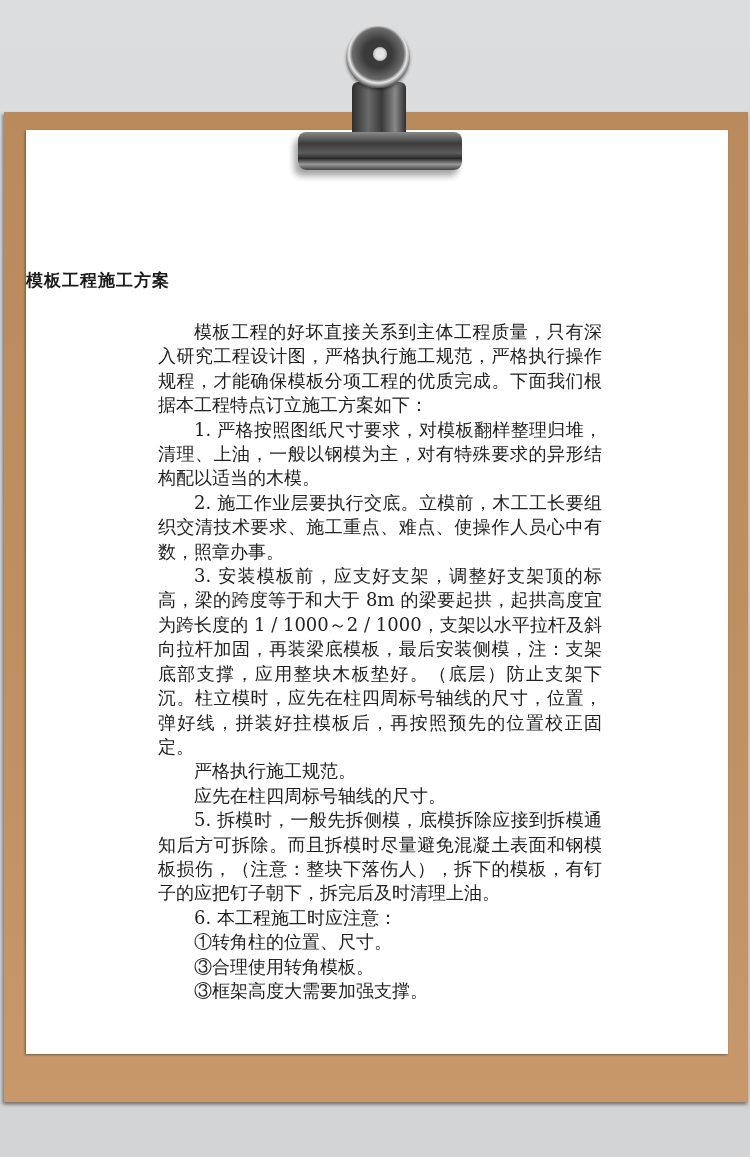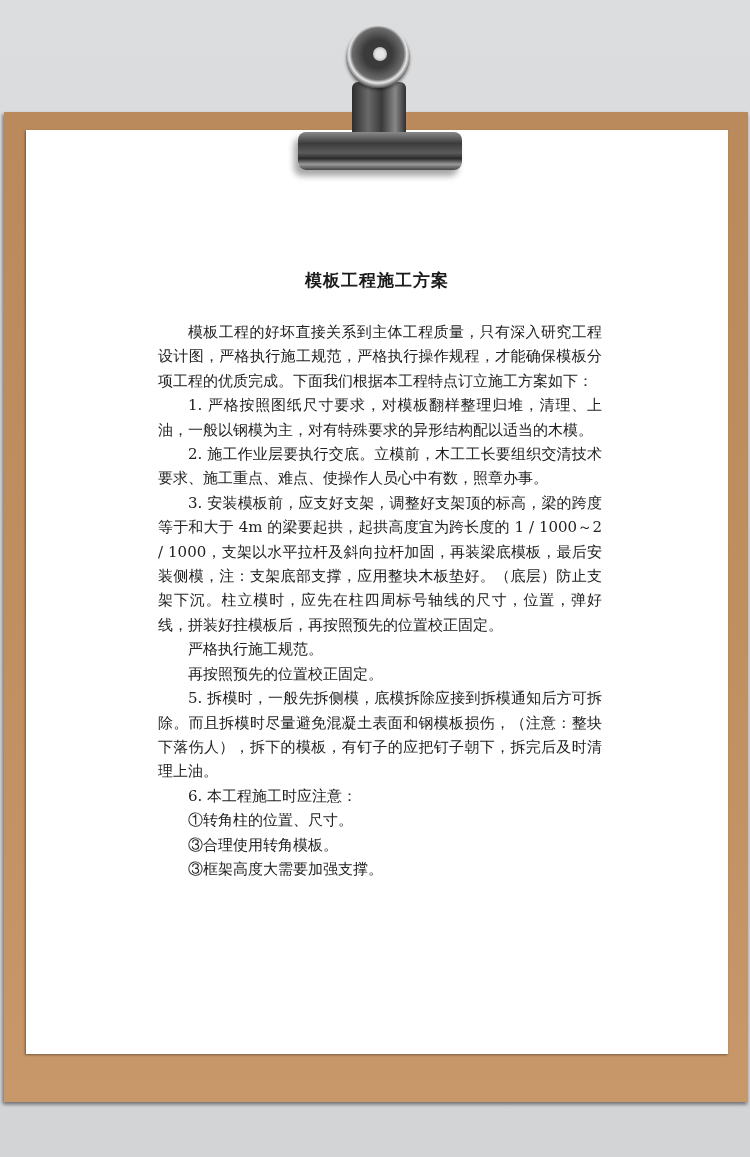--- a/index.html
+++ b/index.html
@@ -13,26 +13,26 @@
     background: linear-gradient(180deg, #bb8a5c 0%, #c08f60 50%, #c8976a 100%);
     box-shadow: -2px 2px 3px rgba(60,60,60,0.45), 0 3px 3px rgba(80,80,80,0.35);
   }
   .paper {
     position: absolute; left: 26px; top: 130px; width: 702px; height: 924px;
     background: #ffffff;
     box-shadow: -1px 1px 2px rgba(40,30,20,0.5);
   }
   .title {
     position: absolute; left: 0; width: 702px; top: 139px;
-    text-align: center; font-size: 17px; font-weight: bold; color: #1a1a1a;
+    text-align: left; font-size: 17px; font-weight: bold; color: #1a1a1a;
     letter-spacing: 1px;
   }
   .body-text {
     position: absolute; left: 132px; top: 190px; width: 444px;
-    font-size: 15px; line-height: 24.4px; color: #222;
+    font-size: 18px; line-height: 24.4px; color: #222;
     text-align: justify;
   }
   .body-text p { margin: 0; }
   .indent { text-indent: 2em; }
 
   
   .clip { position: absolute; left: 296px; top: 24px; width: 170px; height: 146px; }
   .ring-outer {
     position: absolute; left: 50px; top: 2px; width: 64px; height: 62px; border-radius: 50%;
     background: radial-gradient(circle at 50% 45%, #3a3a3a 30%, #6c6c6c 55%, #e8e8e8 62%, #5a5a5a 72%, #bdbdbd 85%, #444 100%);
@@ -58,23 +58,23 @@
 <body>
 
 <div class="board"></div>
 
 <div class="paper">
   <div class="title">模板工程施工方案</div>
   <div class="body-text">
     <p class="indent">模板工程的好坏直接关系到主体工程质量，只有深入研究工程设计图，严格执行施工规范，严格执行操作规程，才能确保模板分项工程的优质完成。下面我们根据本工程特点订立施工方案如下：</p>
     <p class="indent">1. 严格按照图纸尺寸要求，对模板翻样整理归堆，清理、上油，一般以钢模为主，对有特殊要求的异形结构配以适当的木模。</p>
     <p class="indent">2. 施工作业层要执行交底。立模前，木工工长要组织交清技术要求、施工重点、难点、使操作人员心中有数，照章办事。</p>
-    <p class="indent">3. 安装模板前，应支好支架，调整好支架顶的标高，梁的跨度等于和大于 4m 的梁要起拱，起拱高度宜为跨长度的 1 / 1000～2 / 1000，支架以水平拉杆及斜向拉杆加固，再装梁底模板，最后安装侧模，注：支架底部支撑，应用整块木板垫好。（底层）防止支架下沉。柱立模时，应先在柱四周标号轴线的尺寸，位置，弹好线，拼装好拄模板后，再按照预先的位置校正固定。</p>
+    <p class="indent">3. 安装模板前，应支好支架，调整好支架顶的标高，梁的跨度等于和大于 8m 的梁要起拱，起拱高度宜为跨长度的 1 / 1000～2 / 1000，支架以水平拉杆及斜向拉杆加固，再装梁底模板，最后安装侧模，注：支架底部支撑，应用整块木板垫好。（底层）防止支架下沉。柱立模时，应先在柱四周标号轴线的尺寸，位置，弹好线，拼装好拄模板后，再按照预先的位置校正固定。</p>
     <p class="indent">严格执行施工规范。</p>
-    <p class="indent">再按照预先的位置校正固定。</p>
+    <p class="indent">应先在柱四周标号轴线的尺寸。</p>
     <p class="indent">5. 拆模时，一般先拆侧模，底模拆除应接到拆模通知后方可拆除。而且拆模时尽量避免混凝土表面和钢模板损伤，（注意：整块下落伤人），拆下的模板，有钉子的应把钉子朝下，拆完后及时清理上油。</p>
     <p class="indent">6. 本工程施工时应注意：</p>
     <p class="indent">①转角柱的位置、尺寸。</p>
     <p class="indent">③合理使用转角模板。</p>
     <p class="indent">③框架高度大需要加强支撑。</p>
   </div>
 </div>
 
 <div class="clip">
   <div class="neck"></div>

